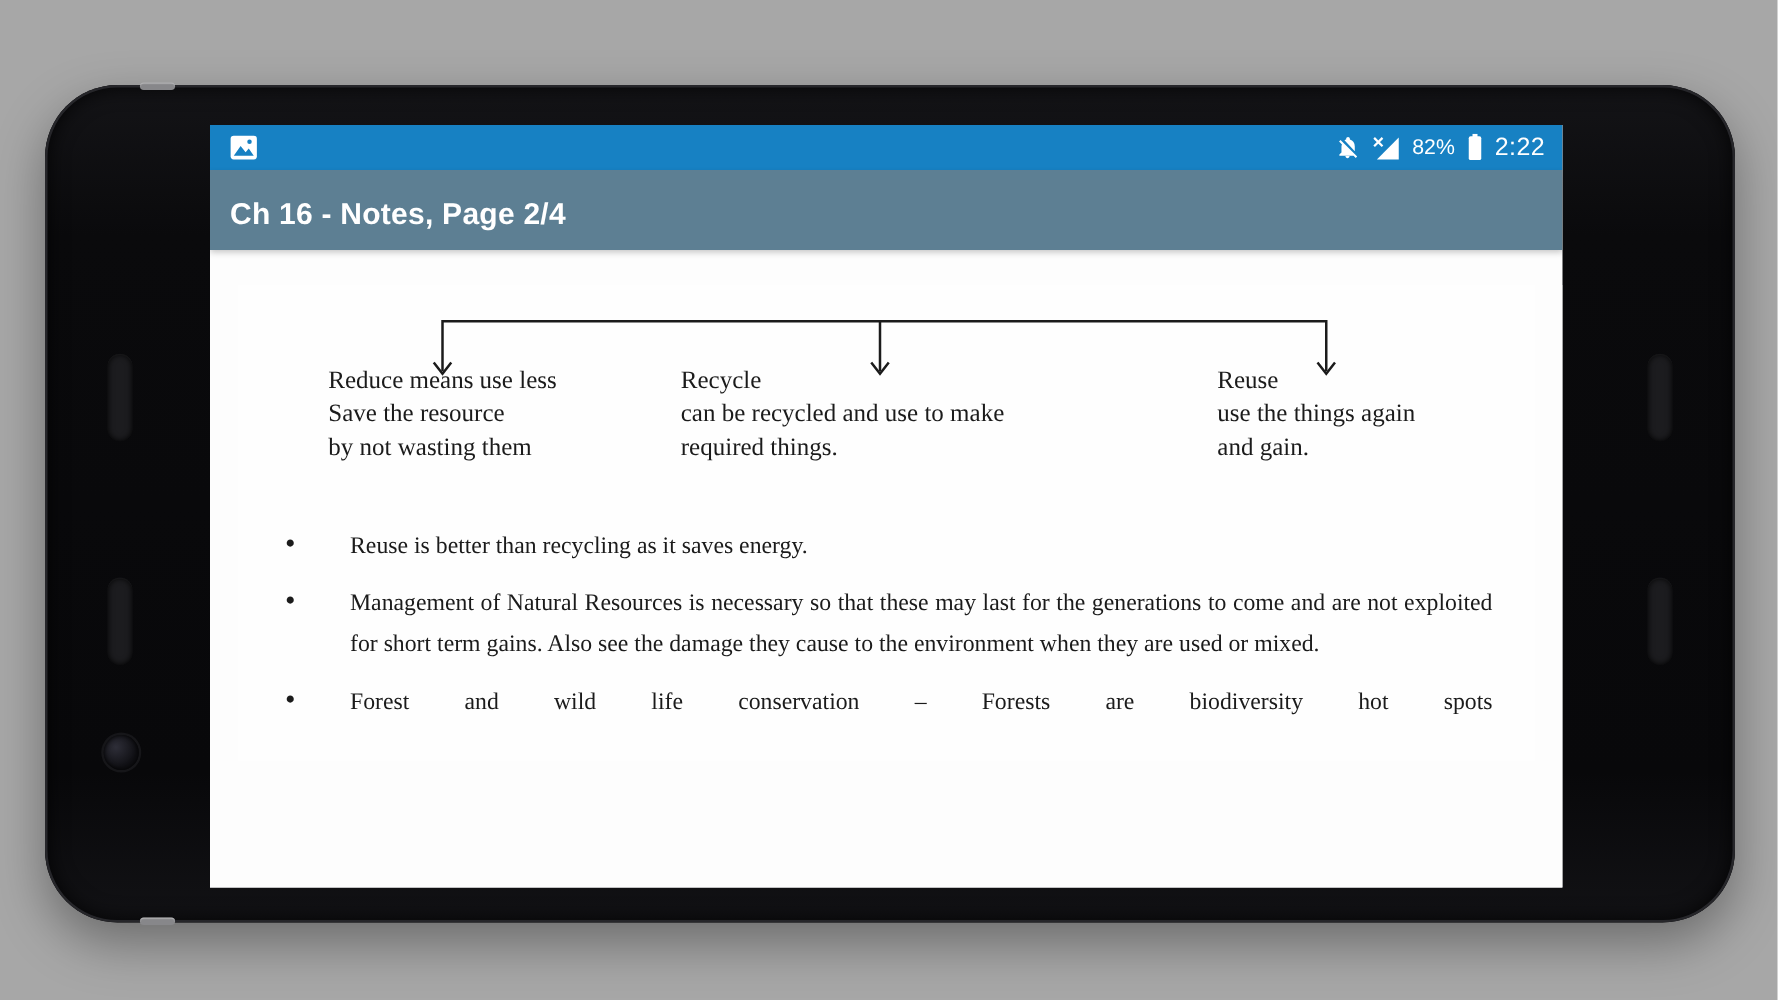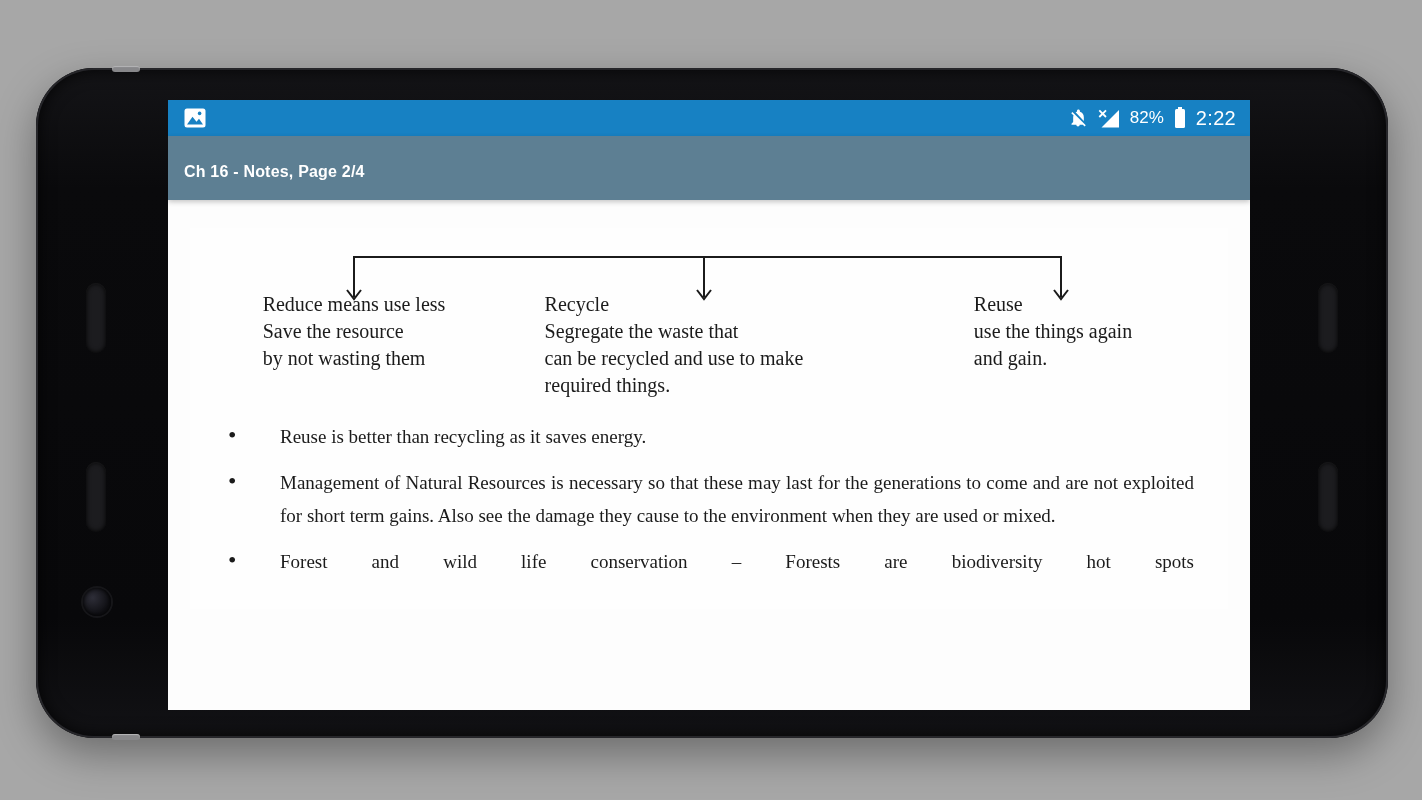--- a/index.html
+++ b/index.html
@@ -62,21 +62,21 @@
   .sicon{display:flex;align-items:center;}
   .icon-image .cut{fill:var(--status-blue);}
 
   
   .app-bar{
     height:64px;background:var(--appbar);color:#fff;
     display:flex;align-items:center;padding:8px 0 0 16px;
     box-shadow:0 2px 5px rgba(0,0,0,.22);
     position:relative;z-index:2;
   }
-  .app-bar .title{font-size:16px;font-weight:600;letter-spacing:.2px;}
+  .app-bar .title{font-size:24px;font-weight:600;letter-spacing:.2px;}
 
   
   .content{
     height:510px;background:#fdfdfd;position:relative;
     font-family:"Liberation Serif","DejaVu Serif",serif;color:#1b1b1b;
   }
   .page{
     margin:28px 22px 0;height:381px;background:#fefefe;
     position:relative;overflow:hidden;
   }
@@ -163,21 +163,20 @@
             <path d="M507 40 L514 49 L521 40" stroke="#1b1b1b" stroke-width="2" fill="none"></path>
             <path d="M864 40 L871 49 L878 40" stroke="#1b1b1b" stroke-width="2" fill="none"></path>
           </svg>
           <div class="diag-col c1">
             <div>Reduce means use less</div>
             <div>Save the resource</div>
             <div>by not wasting them</div>
           </div>
           <div class="diag-col c2">
             <div>Recycle</div>
-            <div>Segregate the waste that</div>
             <div>can be recycled and use to make</div>
             <div>required things.</div>
           </div>
           <div class="diag-col c3">
             <div>Reuse</div>
             <div>use the things again</div>
             <div>and gain.</div>
           </div>
         </div>
 

